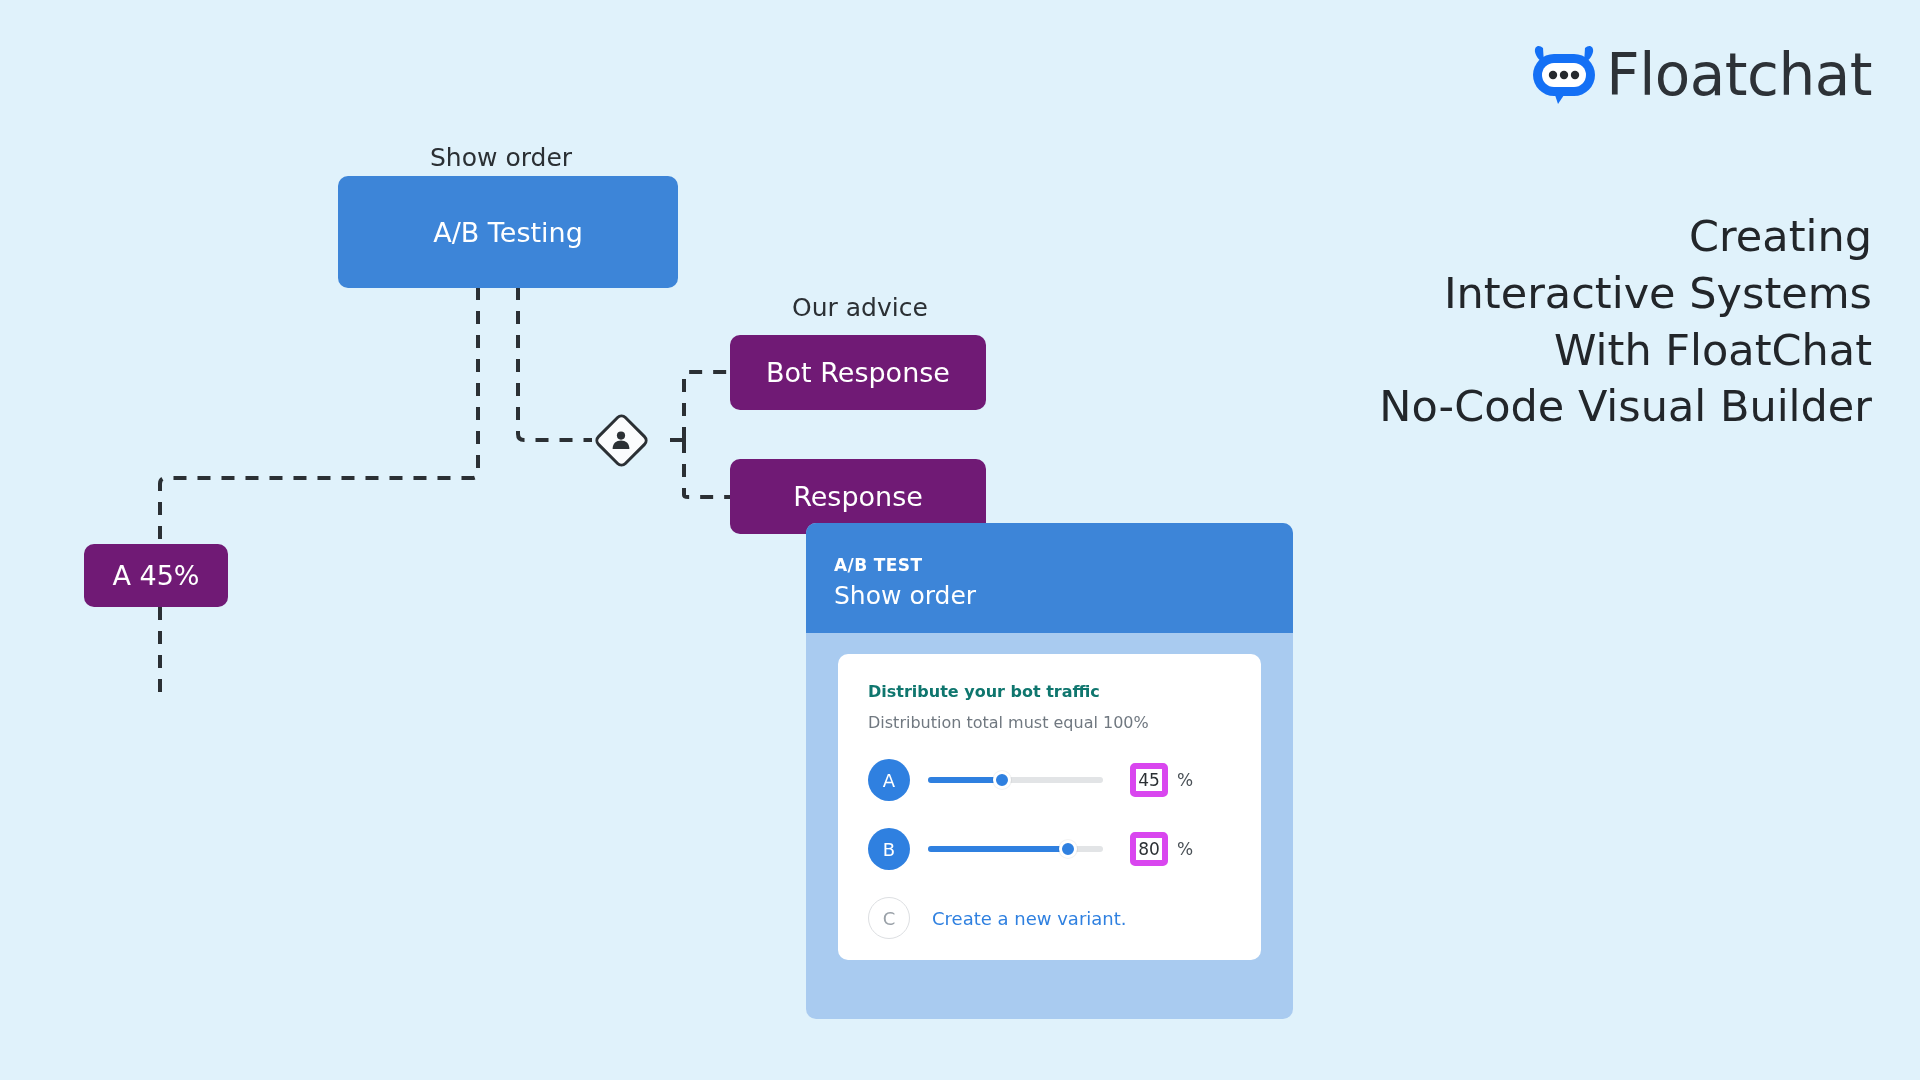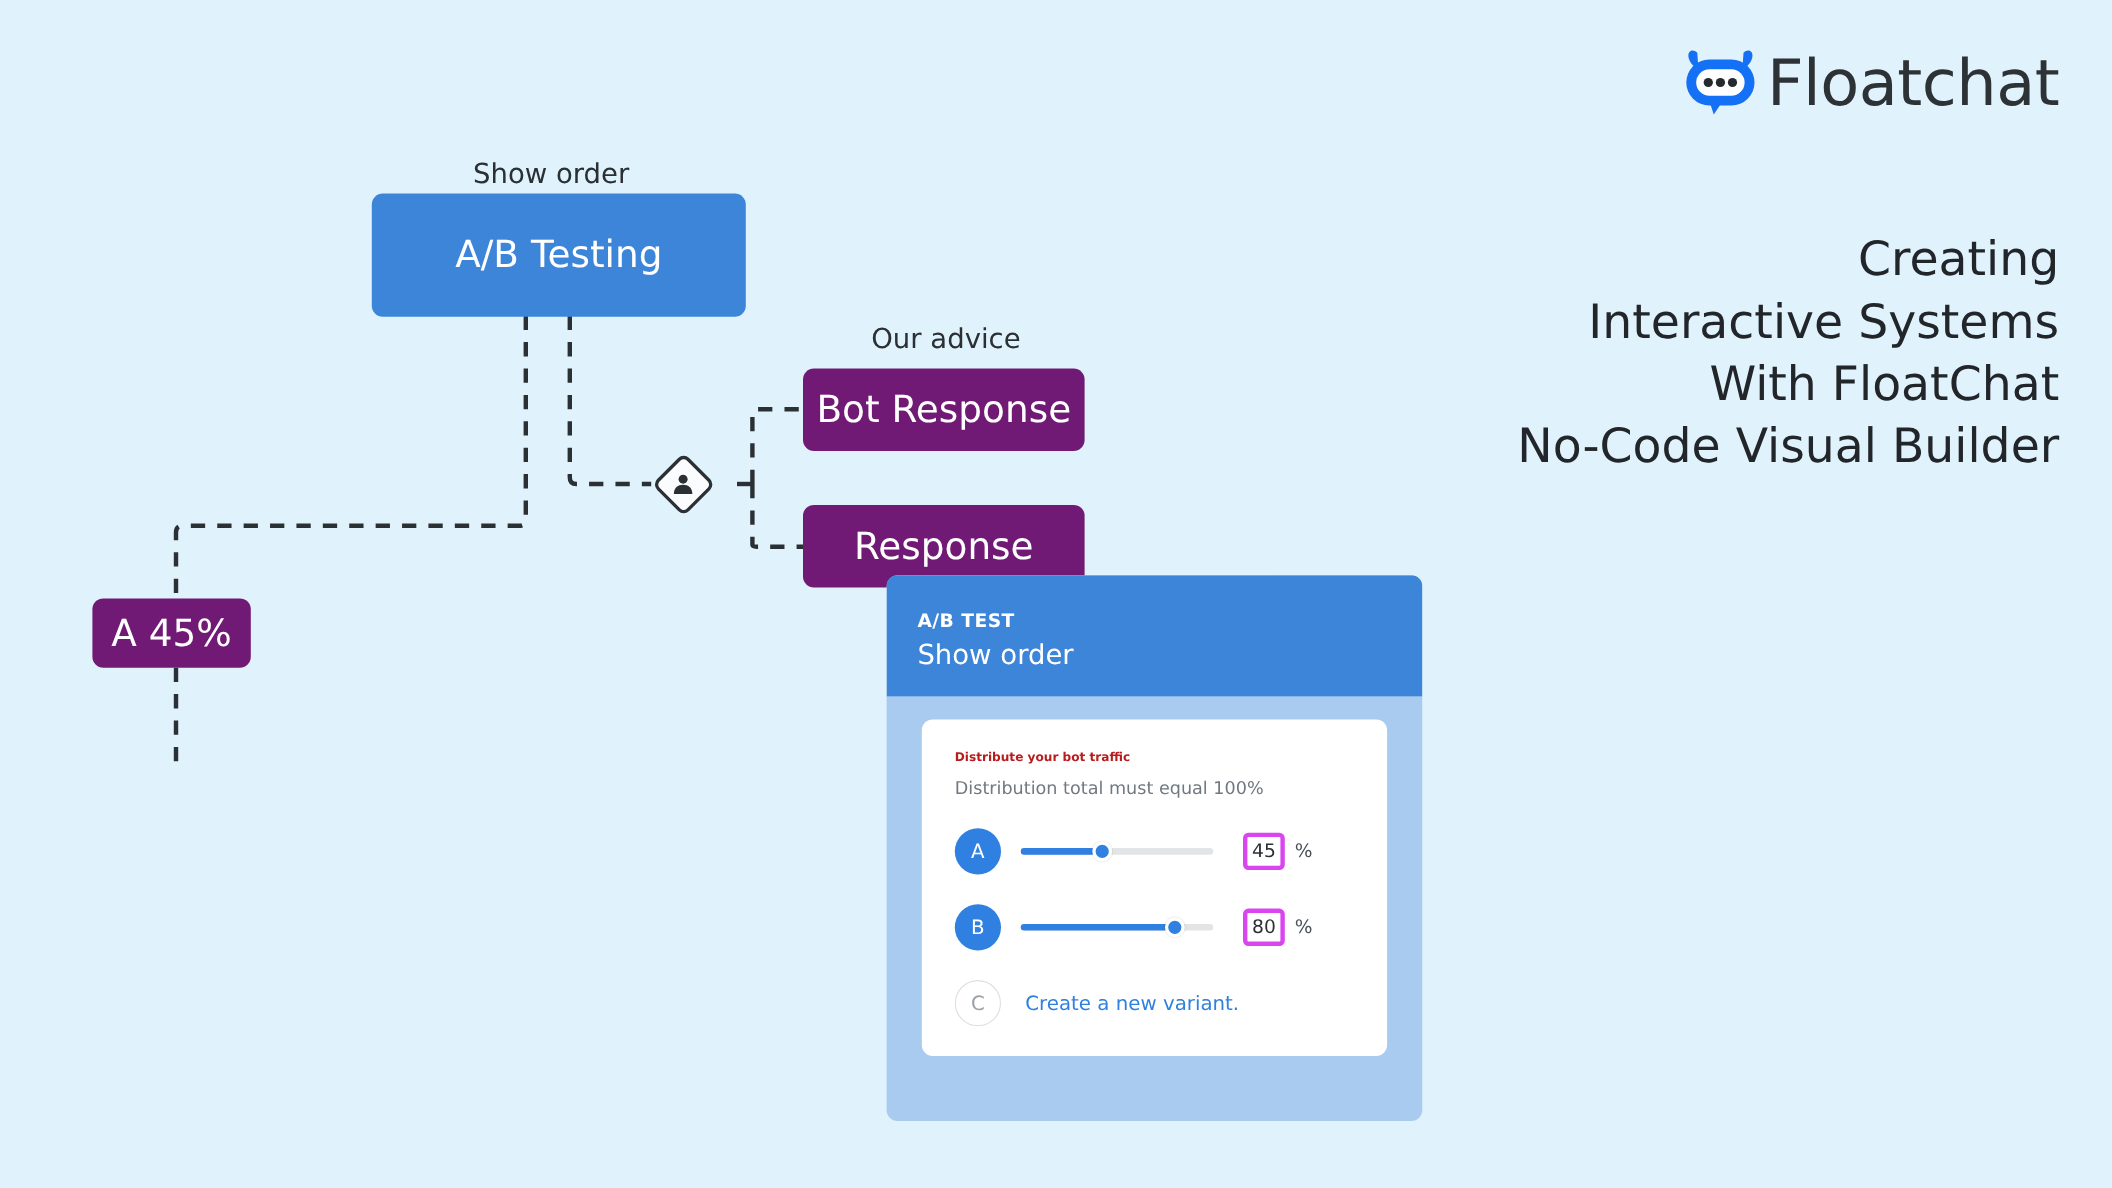--- a/index.html
+++ b/index.html
@@ -22,21 +22,21 @@
     font-family: "DejaVu Sans", sans-serif;
     white-space: nowrap;
   }
 
   
   .node {
     position: absolute;
     display: flex; align-items: center; justify-content: center;
     border-radius: 10px;
     color: #ffffff;
-    font-size: 34px;
+    font-size: 27px;
     white-space: nowrap;
     font-family: "DejaVu Sans", sans-serif;
   }
   .node-primary { background: #3d85d8; }
   .node-soft    { background: #701a75; }
 
   
   .diamond-wrap { position: absolute; width: 58px; height: 58px; }
   .diamond {
     width: 41px; height: 41px;
@@ -73,21 +73,21 @@
     font-size: 25px; color: #ffffff; margin-top: 6px;
   }
   #card {
     position: absolute;
     left: 32px; top: 131px;
     width: 423px; height: 306px;
     background: #ffffff;
     border-radius: 10px;
     padding: 28px 30px 0 30px;
   }
-  #card-title { font-size: 11px; font-weight: bold; color: #b91c1c; }
+  #card-title { font-size: 16px; font-weight: bold; color: #0f766e; }
   #card-sub   { font-size: 16px; color: #707880; margin-top: 12px; }
 
   .slider-row { display: flex; align-items: center; margin-top: 27px; }
   .bubble {
     width: 42px; height: 42px; border-radius: 50%;
     display: flex; align-items: center; justify-content: center;
     color: #ffffff; font-size: 18px; flex: 0 0 auto;
   }
   .bubble-on  { background: #2f80e0; }
   .bubble-off { background: #ffffff; border: 1px solid #dddfe2; color: #9aa1a8; }
@@ -100,21 +100,21 @@
   .track-fill { position: absolute; left: 0; top: 0; height: 6px; background: #2f80e0; border-radius: 3px; }
   .thumb {
     position: absolute; top: -6px;
     width: 18px; height: 18px; border-radius: 50%;
     background: #2f80e0; border: 3px solid #ffffff;
     box-shadow: 0 0 0 1px rgba(0,0,0,0.05);
     transform: translateX(-9px);
   }
   .pct-box {
     width: 38px; height: 34px; margin-left: 27px;
-    border: 4px solid #d946ef; border-radius: 5px;
+    border: 6px solid #d946ef; border-radius: 5px;
     display: flex; align-items: center; justify-content: center;
     font-size: 17px; color: #2b3034; flex: 0 0 auto;
   }
   .pct-sign { margin-left: 9px; font-size: 17px; color: #4a5157; }
   .variant-link { margin-left: 22px; font-size: 18px; color: #2f80e0; }
 
   
   #brand { position: absolute; right: 48px; top: 40px; display: flex; align-items: center; }
   #brand-name { font-size: 58px; color: #2d3237; margin-left: 0; letter-spacing: -0.5px; }
   #headline {

